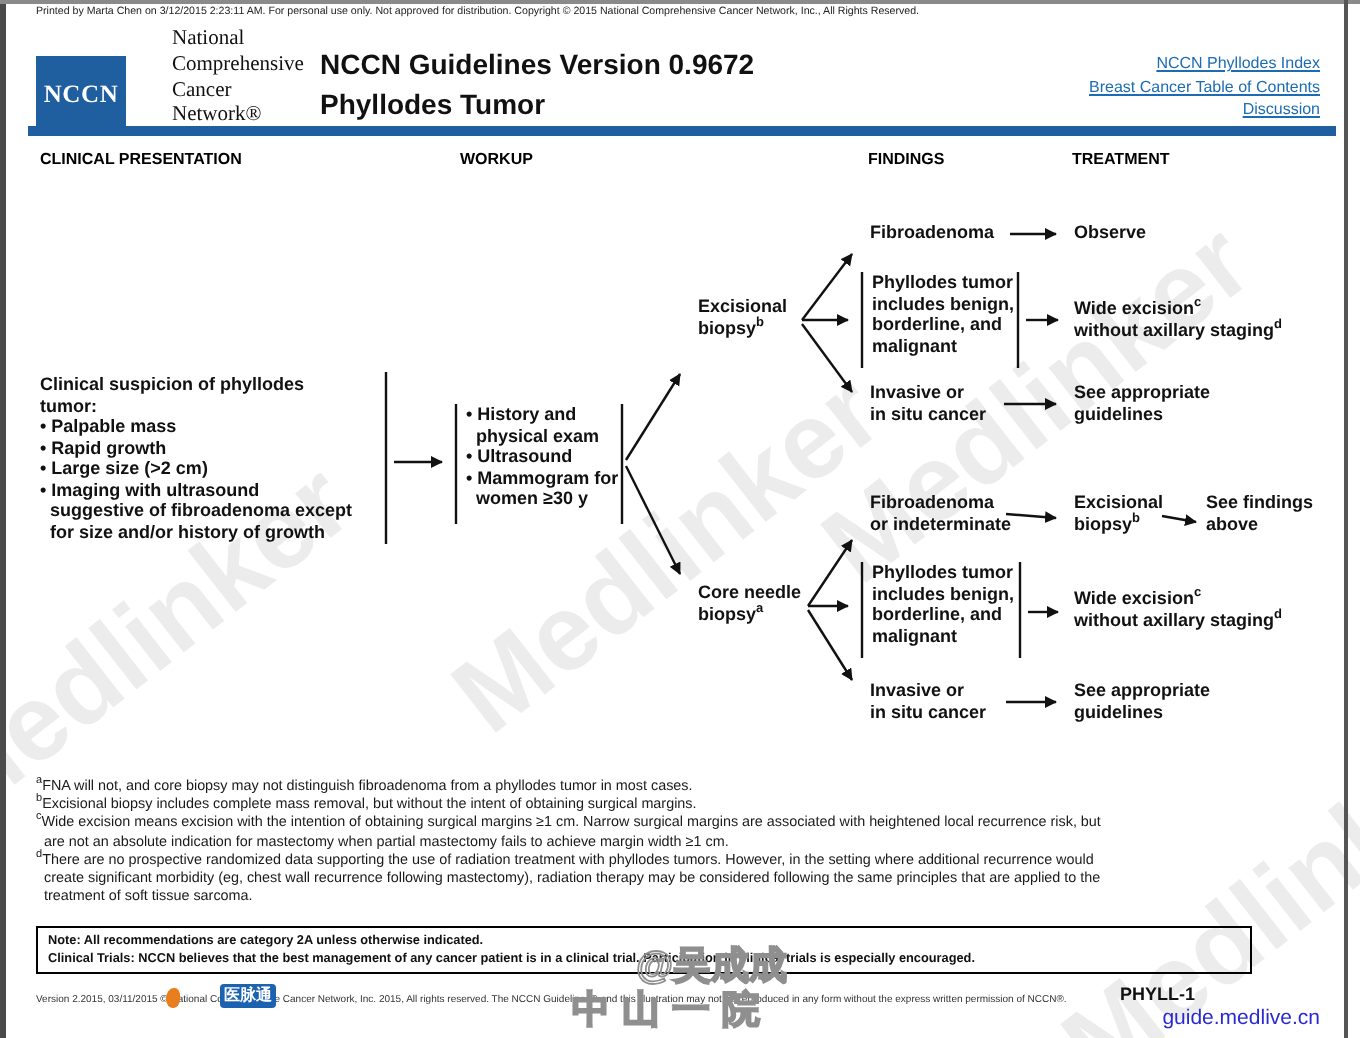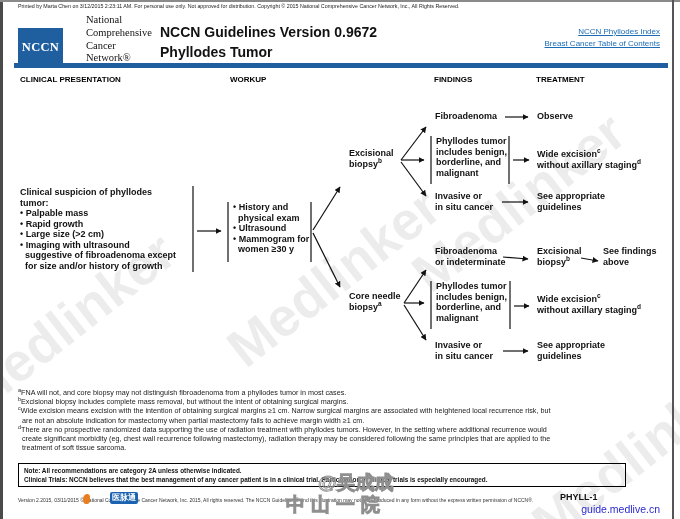--- a/index.html
+++ b/index.html
@@ -75,20 +75,21 @@
   <div class="abs logo-box">NCCN</div>
   <div class="abs org-name">National
 Comprehensive
 Cancer
 Network®</div>
   <div class="abs title1">NCCN Guidelines Version 0.9672</div>
   <div class="abs title2">Phyllodes Tumor</div>
   <div class="abs links">
     <a>NCCN Phyllodes Index</a>
     <a>Breast Cancer Table of Contents</a>
+    <a>Discussion</a>
   </div>
   <div class="abs blue-bar"></div>
 
   <div class="abs col-header" style="left:20px;top:75px;">CLINICAL PRESENTATION</div>
   <div class="abs col-header" style="left:230px;top:75px;">WORKUP</div>
   <div class="abs col-header" style="left:434px;top:75px;">FINDINGS</div>
   <div class="abs col-header" style="left:536px;top:75px;">TREATMENT</div>
 
   <svg class="abs connectors" width="680" height="519">
     <defs>

